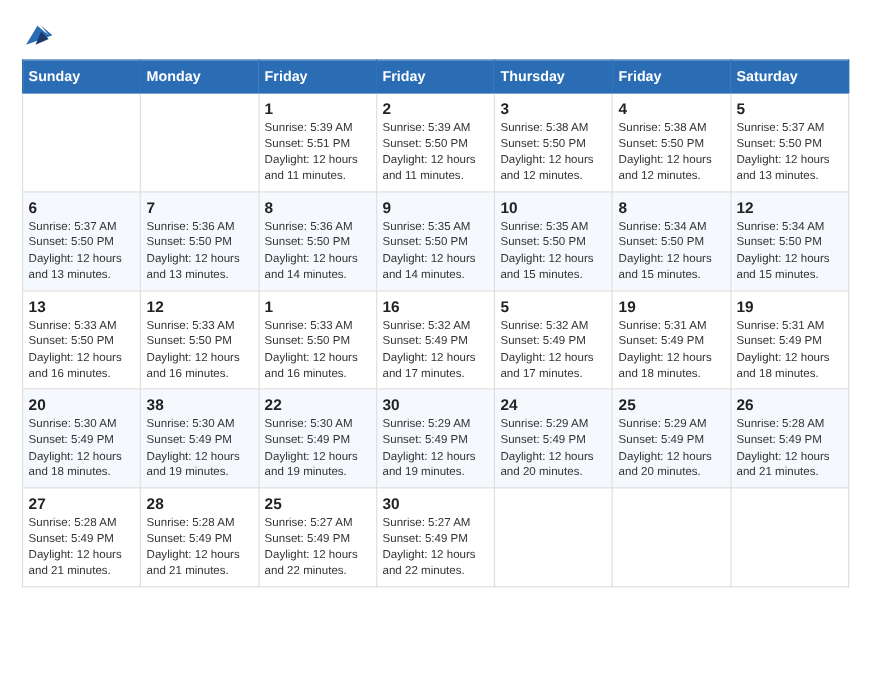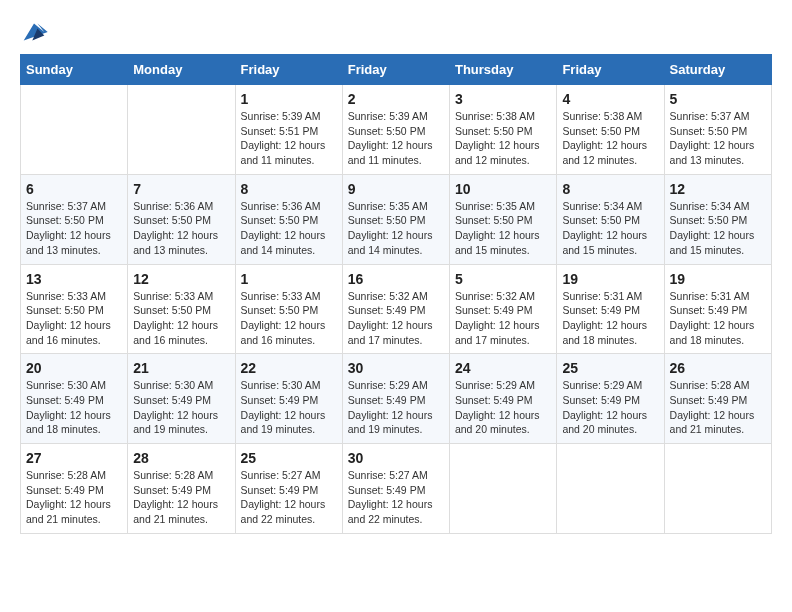--- a/index.html
+++ b/index.html
@@ -290,21 +290,21 @@
       <tr>
         <td>
         <span class="day-number">20</span>
         <div class="day-info">
           <div>Sunrise: 5:30 AM</div>
           <div>Sunset: 5:49 PM</div>
           <div>Daylight: 12 hours and 18 minutes.</div>
         </div>
       </td>
         <td>
-        <span class="day-number">21</span>
+        <span class="day-number">38</span>
         <div class="day-info">
           <div>Sunrise: 5:30 AM</div>
           <div>Sunset: 5:49 PM</div>
           <div>Daylight: 12 hours and 19 minutes.</div>
         </div>
       </td>
         <td>
         <span class="day-number">22</span>
         <div class="day-info">
           <div>Sunrise: 5:30 AM</div>

